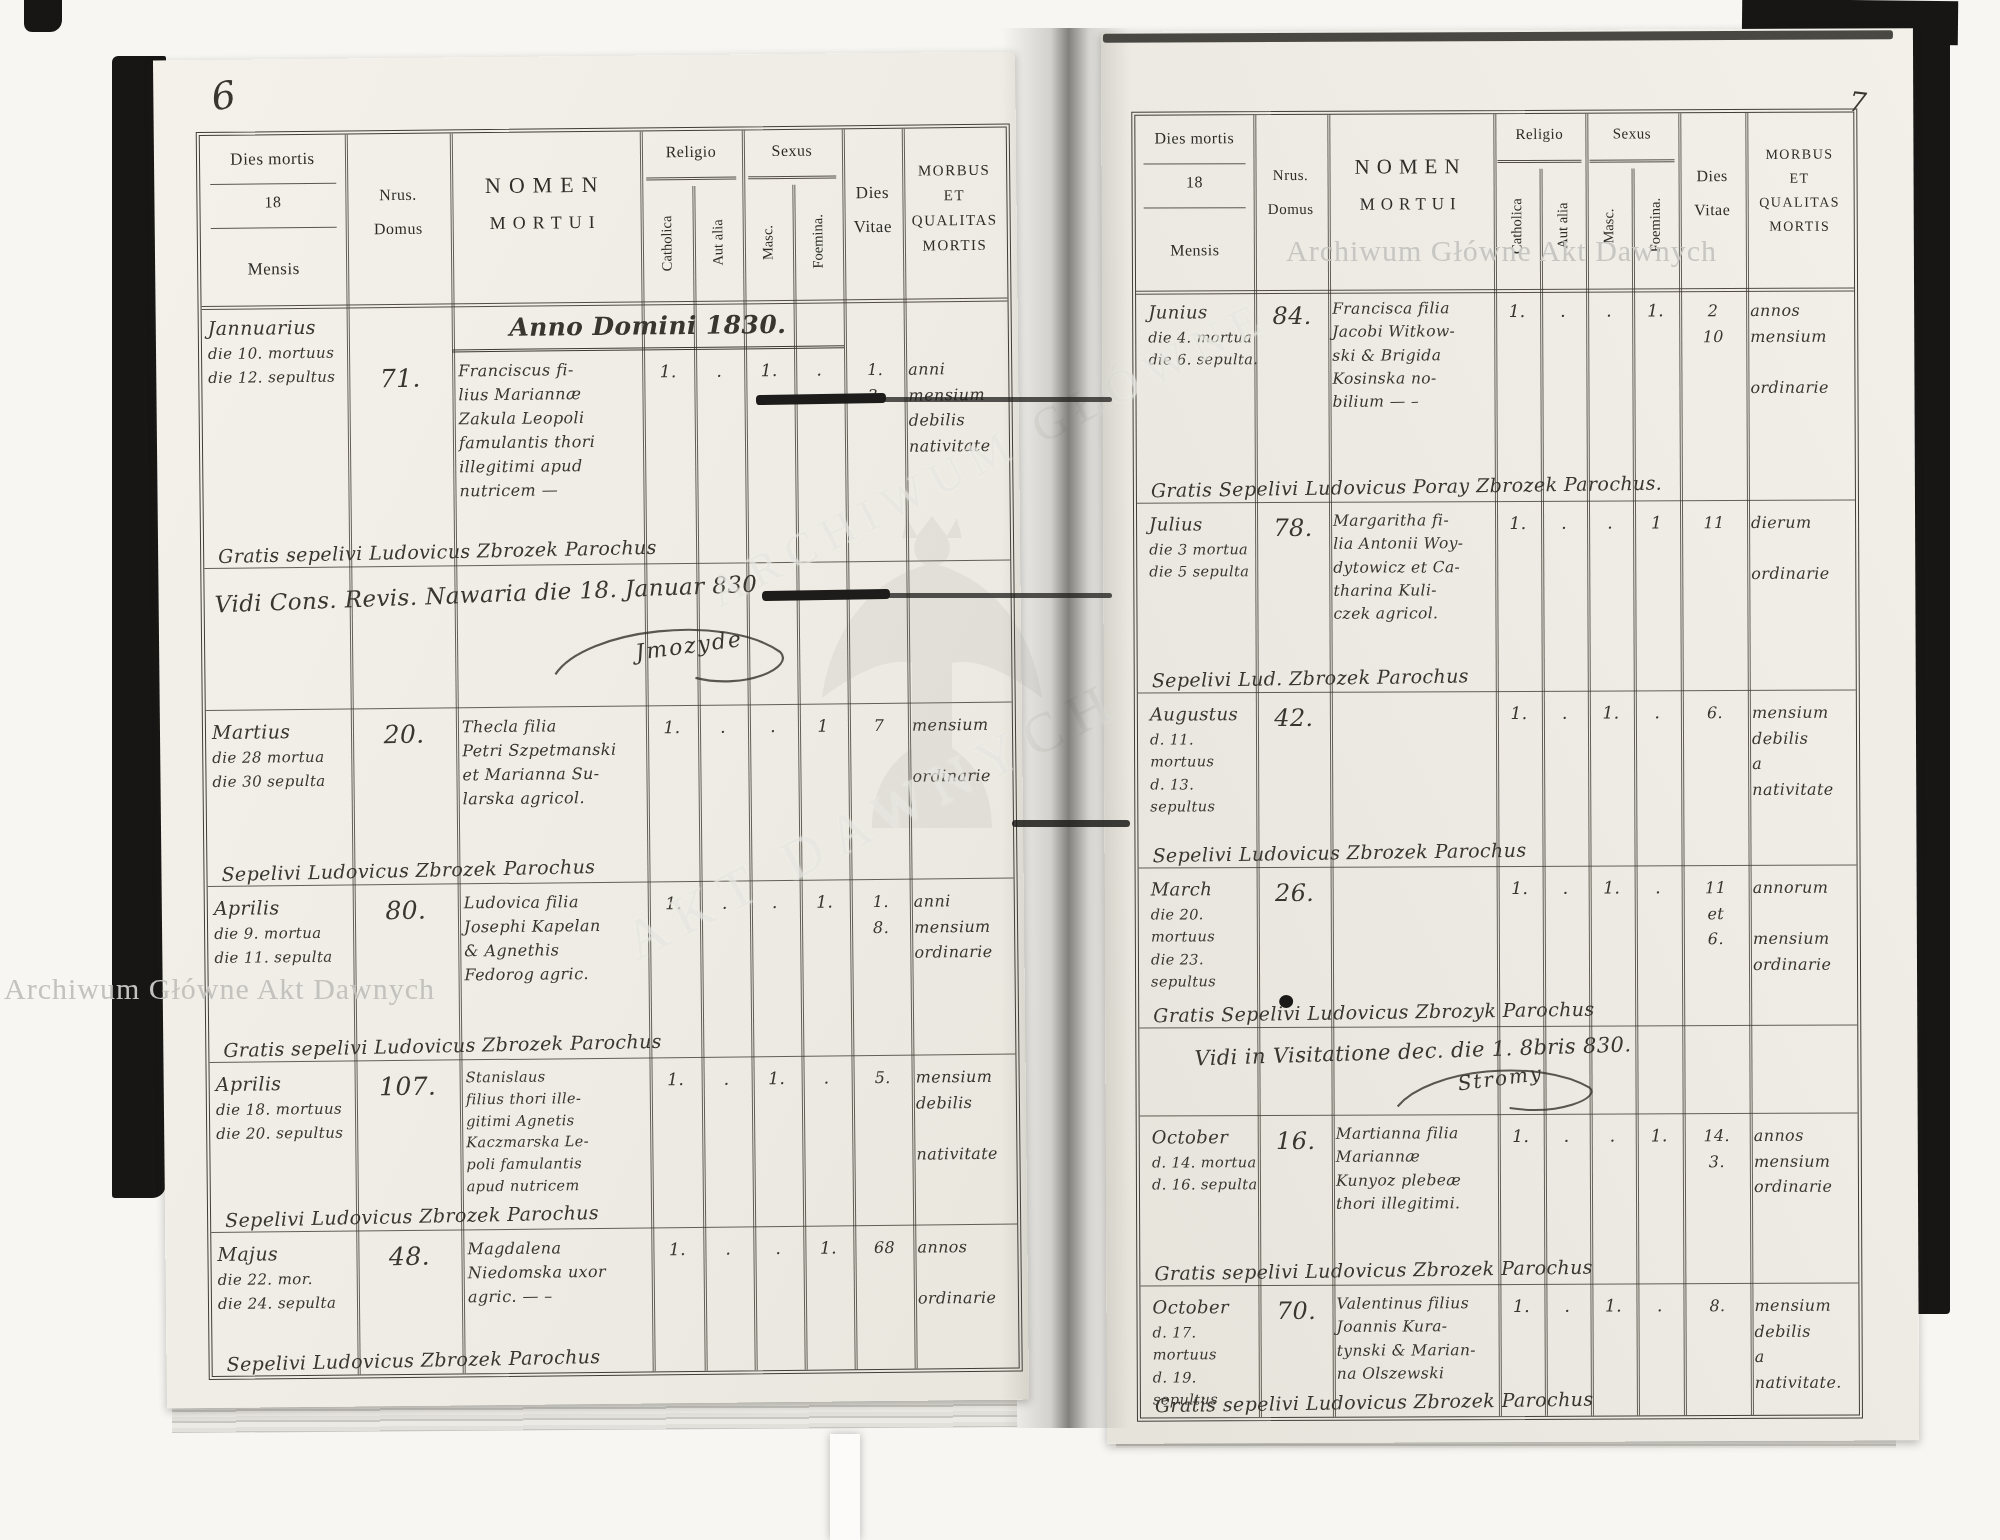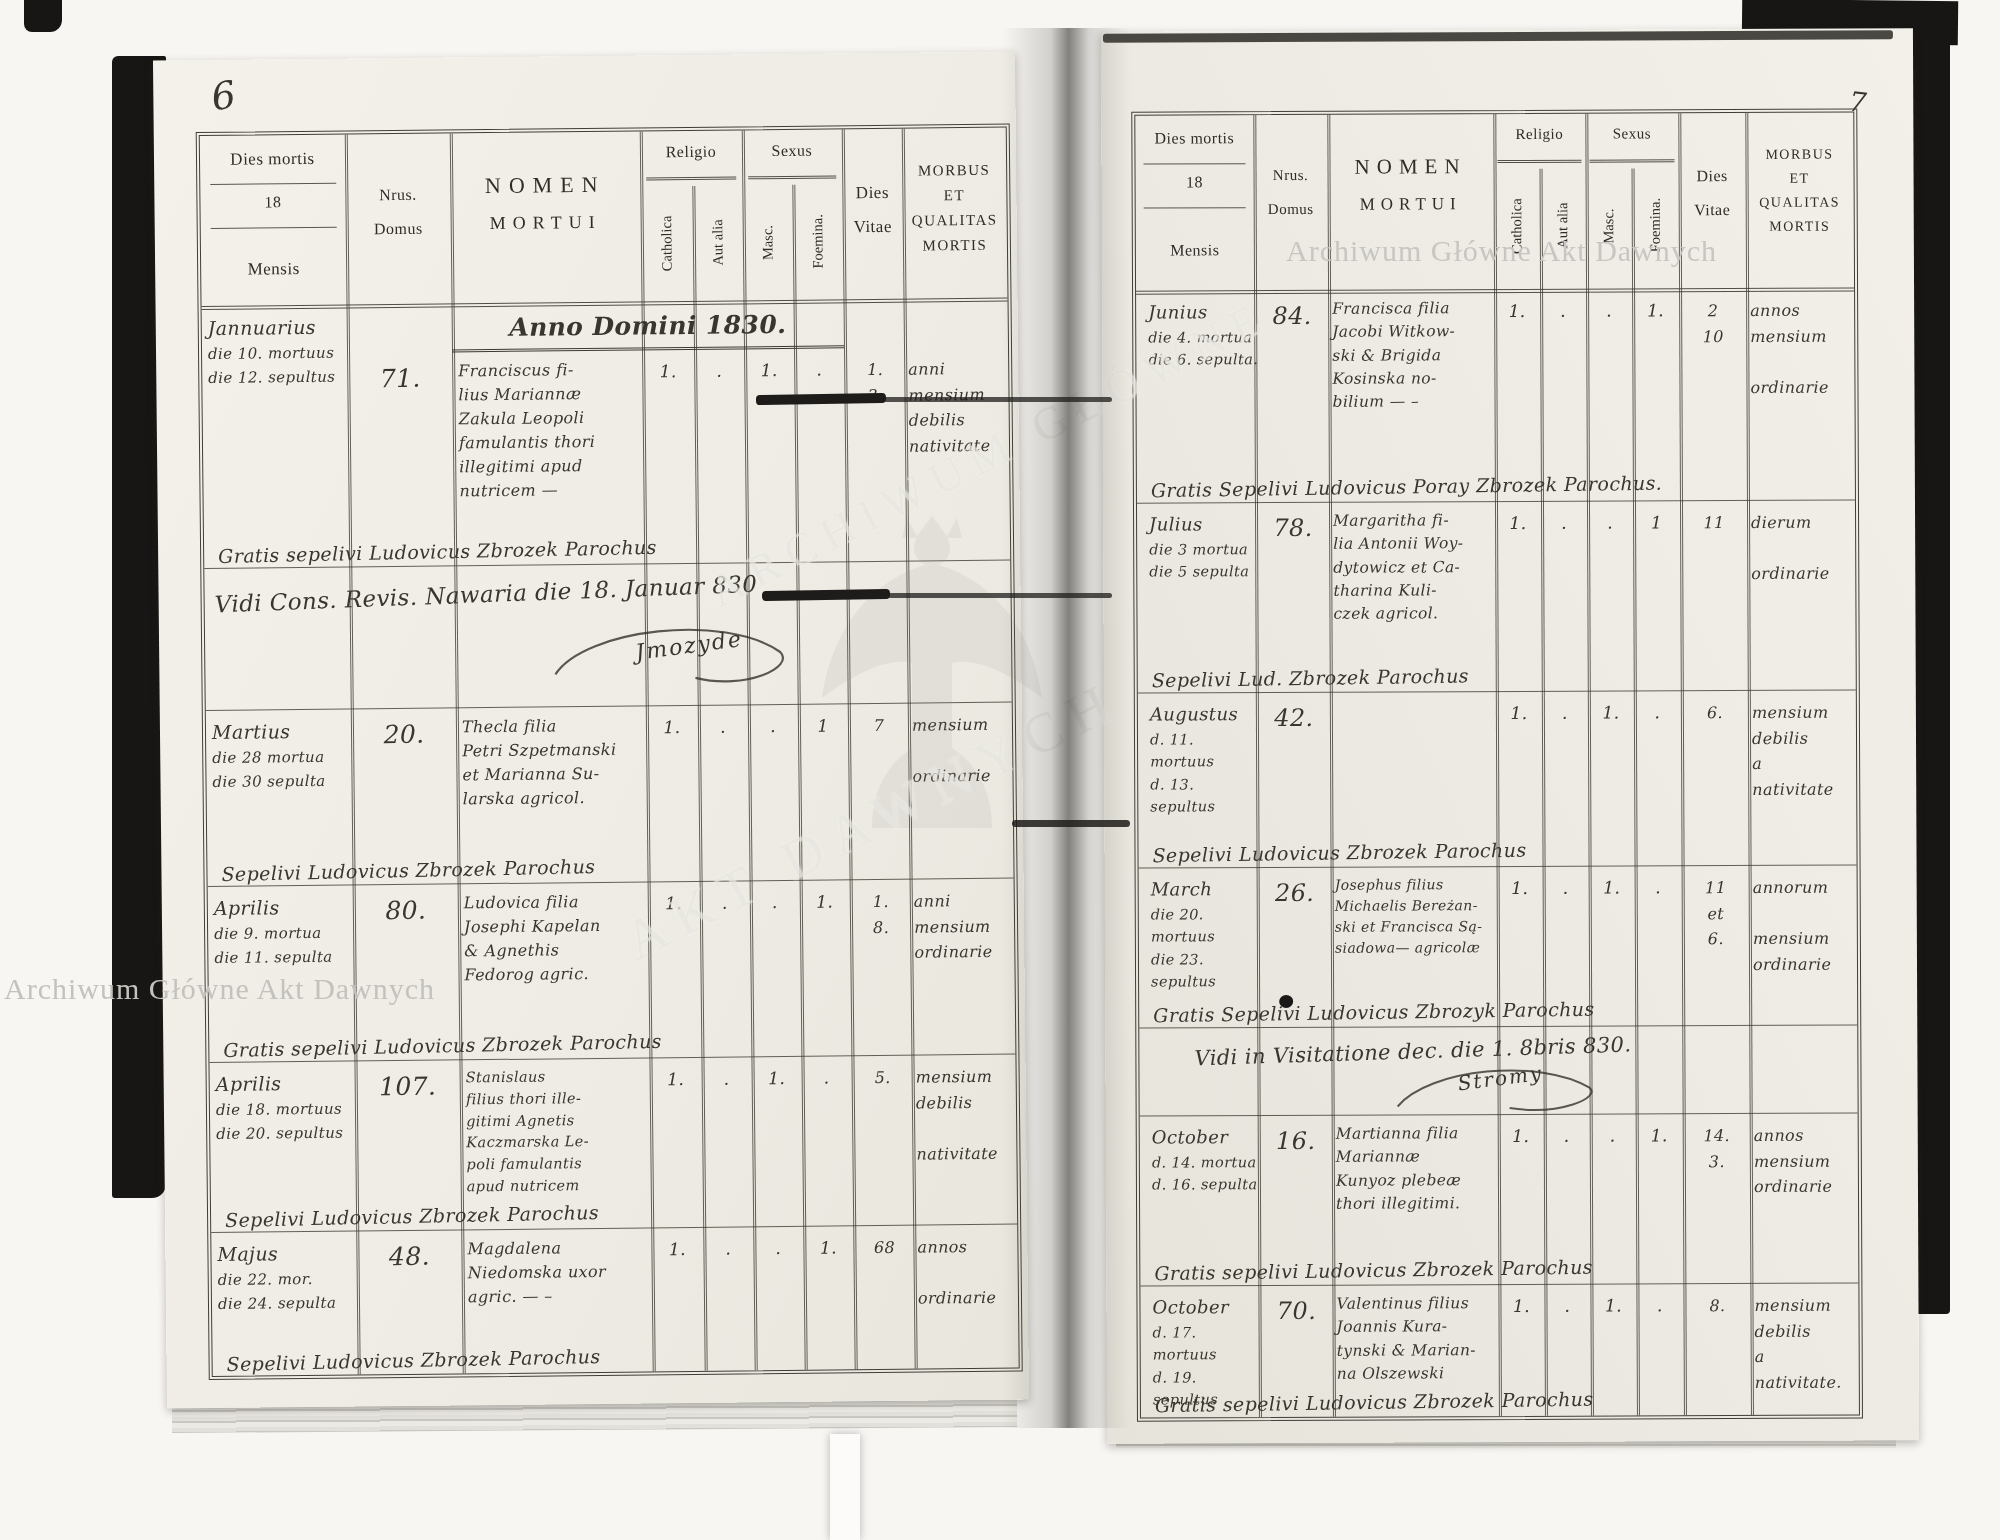--- a/index.html
+++ b/index.html
@@ -423,24 +423,20 @@
 a
 nativitate</div>
         <div class="row-footer hand">Sepelivi Ludovicus Zbrozek Parochus</div>
       </div>
 
       <div class="row" style="top:752px;height:160px">
         <div class="cell c-date hand">March
 die 20. mortuus
 die 23. sepultus</div>
         <div class="cell c-house hand">26.</div>
-        <div class="cell c-name hand" style="font-size:14px">Josephus filius
-Michaelis Bereżan-
-ski et Francisca Są-
-siadowa— agricolæ</div>
         <div class="cell c-cath hand">1.</div>
         <div class="cell c-aut hand">.</div>
         <div class="cell c-masc hand">1.</div>
         <div class="cell c-foem hand">.</div>
         <div class="cell c-vitae hand">11
 et
 6.</div>
         <div class="cell c-morbus hand">annorum
 
 mensium

